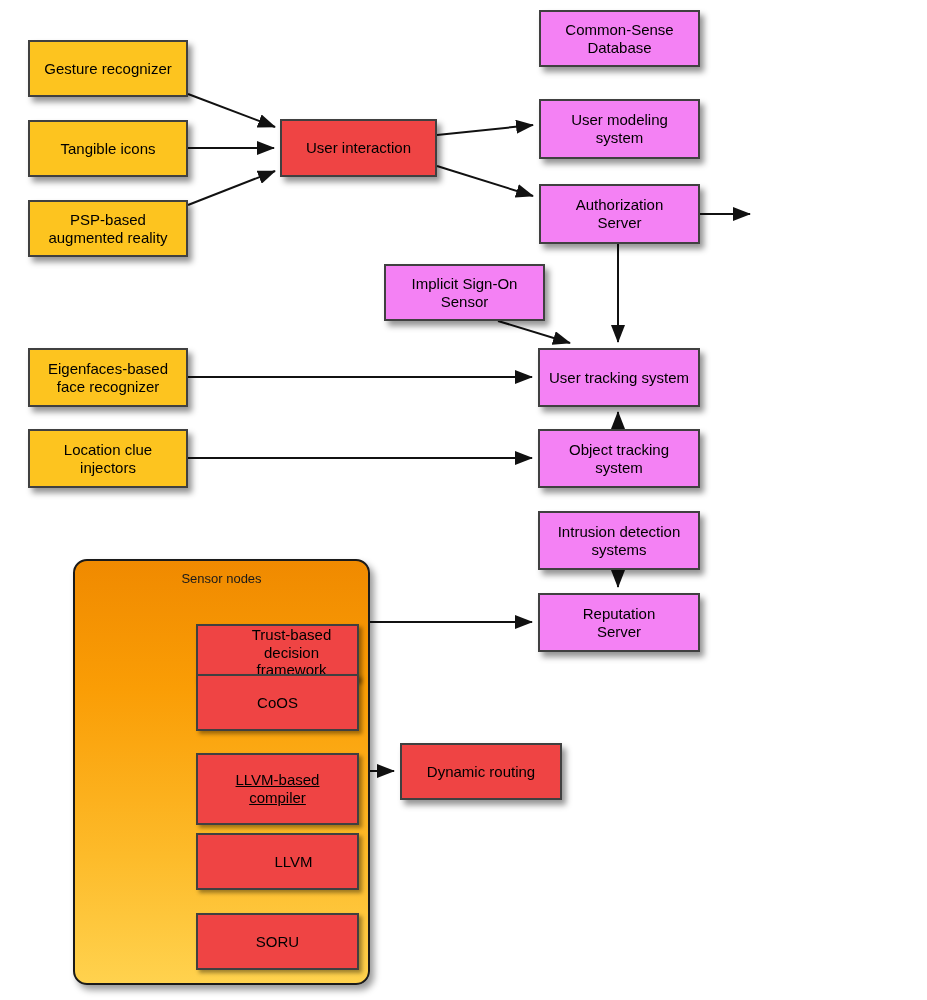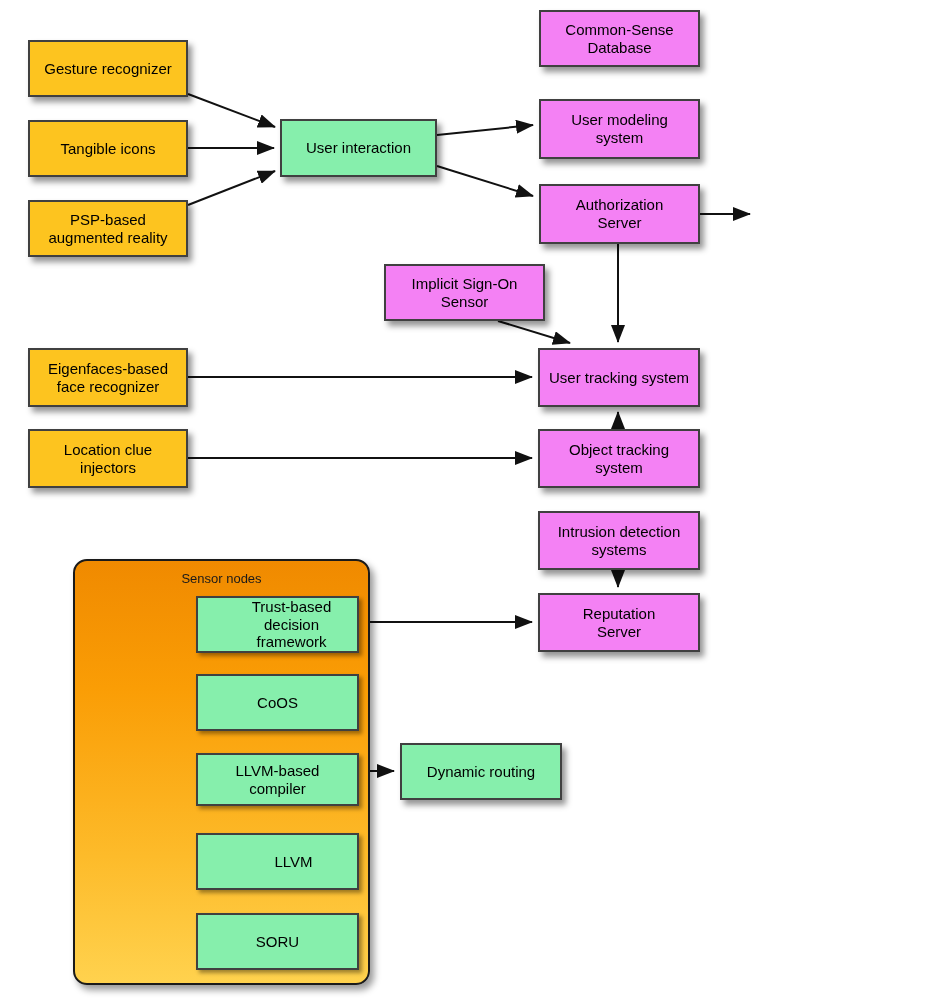--- a/index.html
+++ b/index.html
@@ -37,21 +37,21 @@
     font-size: 15px;
     line-height: 1.18;
     color: #000000;
     border: 2px solid #404040;
     box-shadow: 4px 5px 6px rgba(0,0,0,0.42);
     white-space: pre-line;
     padding: 2px 4px;
   }
   .n-gold   { background: #FDC41F; }
   .n-pink   { background: #F481F4; }
-  .n-white  { background: #86efac; }
+  .n-white  { background: #ef4444; }
   .n-green  {
     background: linear-gradient(to bottom, #4BE04B 0%, #8BEF7E 55%, #BBF7A6 100%);
     border-radius: 11px;
   }
   .group-sensor {
     position: absolute;
     box-sizing: border-box;
     background: linear-gradient(to bottom, #F08A00 0%, #FA9D05 30%, #FDBB2A 70%, #FFD24E 100%);
     border: 2px solid #1a1a1a;
     border-radius: 14px;
@@ -140,21 +140,21 @@
   <div class="node n-pink" id="n11" style="left: 538px; top: 348px; width: 162px; height: 59px;">User tracking system</div>
   <div class="node n-pink" id="n12" style="left: 538px; top: 429px; width: 162px; height: 59px;">Object tracking
 system</div>
   <div class="node n-pink" id="n13" style="left: 538px; top: 511px; width: 162px; height: 59px;">Intrusion detection
 systems</div>
   <div class="node n-pink" id="n14" style="left: 538px; top: 593px; width: 162px; height: 59px;">Reputation
 Server</div>
 
   <div class="node n-white" id="n16" style="left: 400px; top: 743px; width: 162px; height: 57px;">Dynamic routing</div>
 
-  <div class="node n-white inner" id="c0" style="left: 196px; top: 596px; width: 163px; height: 57px; padding-left: 32px;">Trust-based decision
+  <div class="node n-white inner" id="c0" style="left: 196px; top: 624px; width: 163px; height: 57px; padding-left: 32px;">Trust-based decision
 framework</div>
   <div class="node n-white inner" id="c1" style="left: 196px; top: 674px; width: 163px; height: 57px;">CoOS</div>
-  <div class="node n-white inner" id="c2" style="left: 196px; top: 753px; width: 163px; height: 53px;">LLVM-based
+  <div class="node n-white inner" id="c2" style="left: 196px; top: 753px; width: 163px; height: 72px; text-decoration: underline;">LLVM-based
 compiler</div>
   <div class="node n-white inner" id="c3" style="left: 196px; top: 833px; width: 163px; height: 57px; padding-left: 36px;">LLVM</div>
   <div class="node n-white inner" id="c4" style="left: 196px; top: 913px; width: 163px; height: 57px;">SORU</div>
 
 </div>
 
 </body></html>

